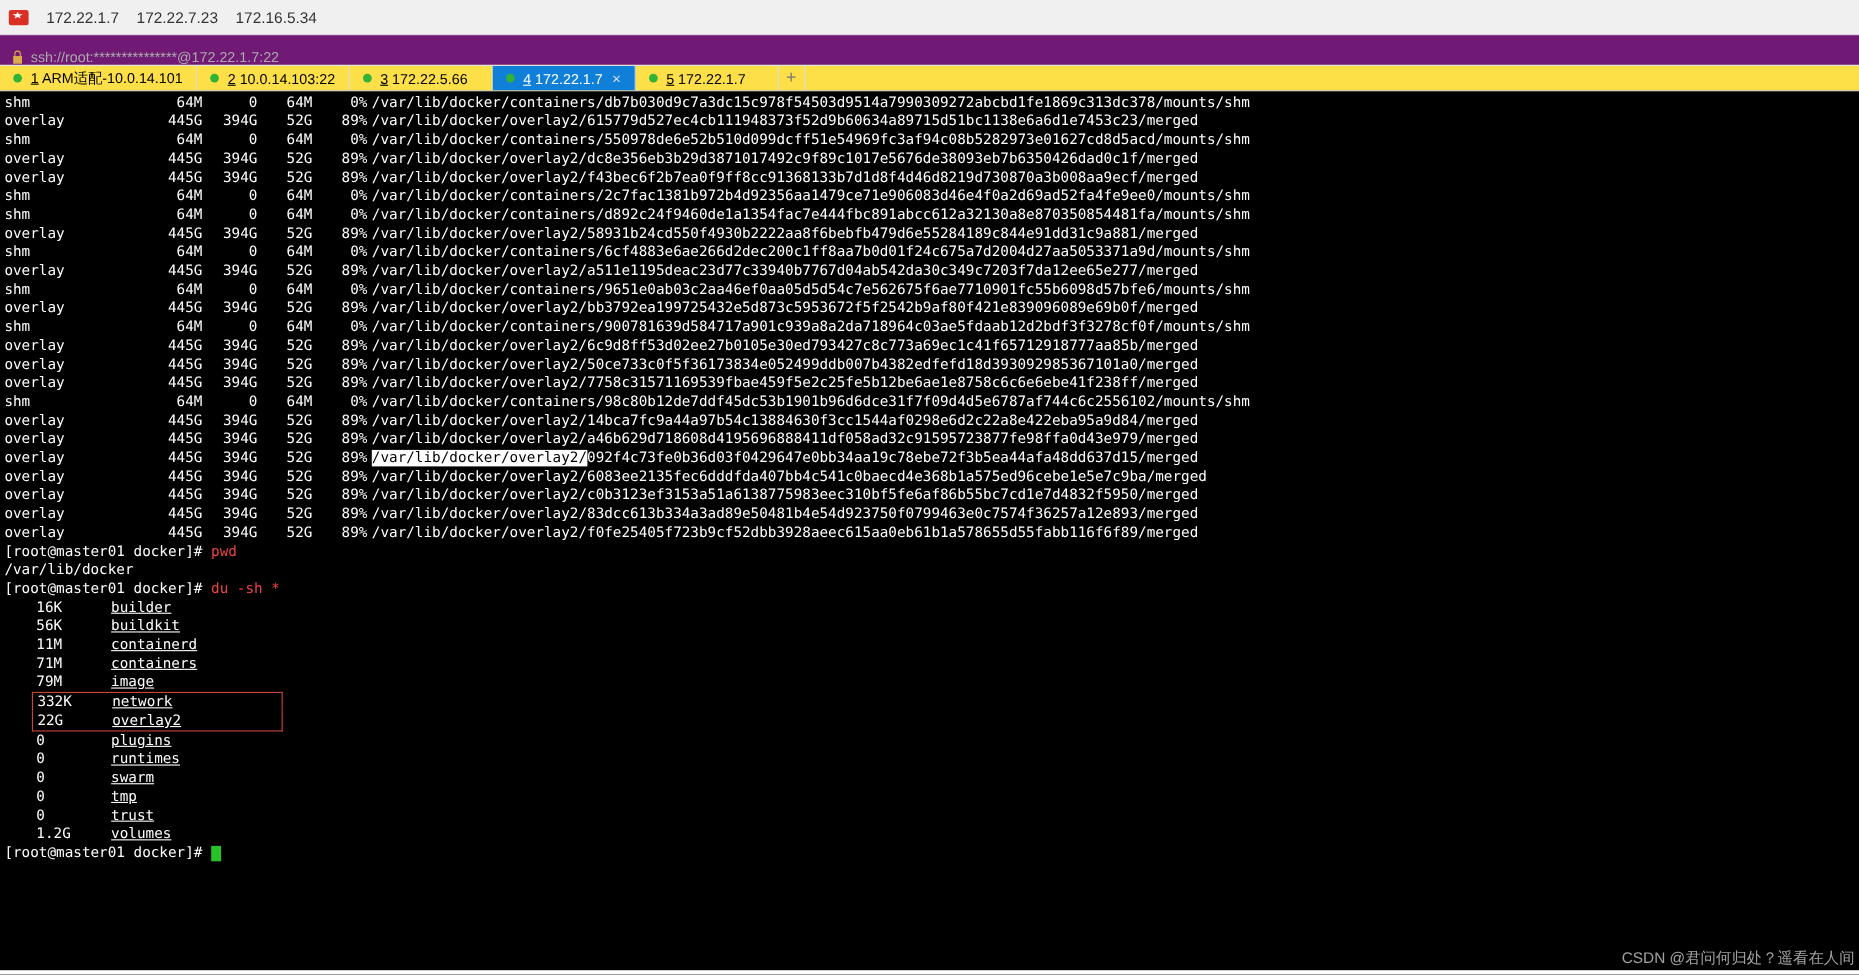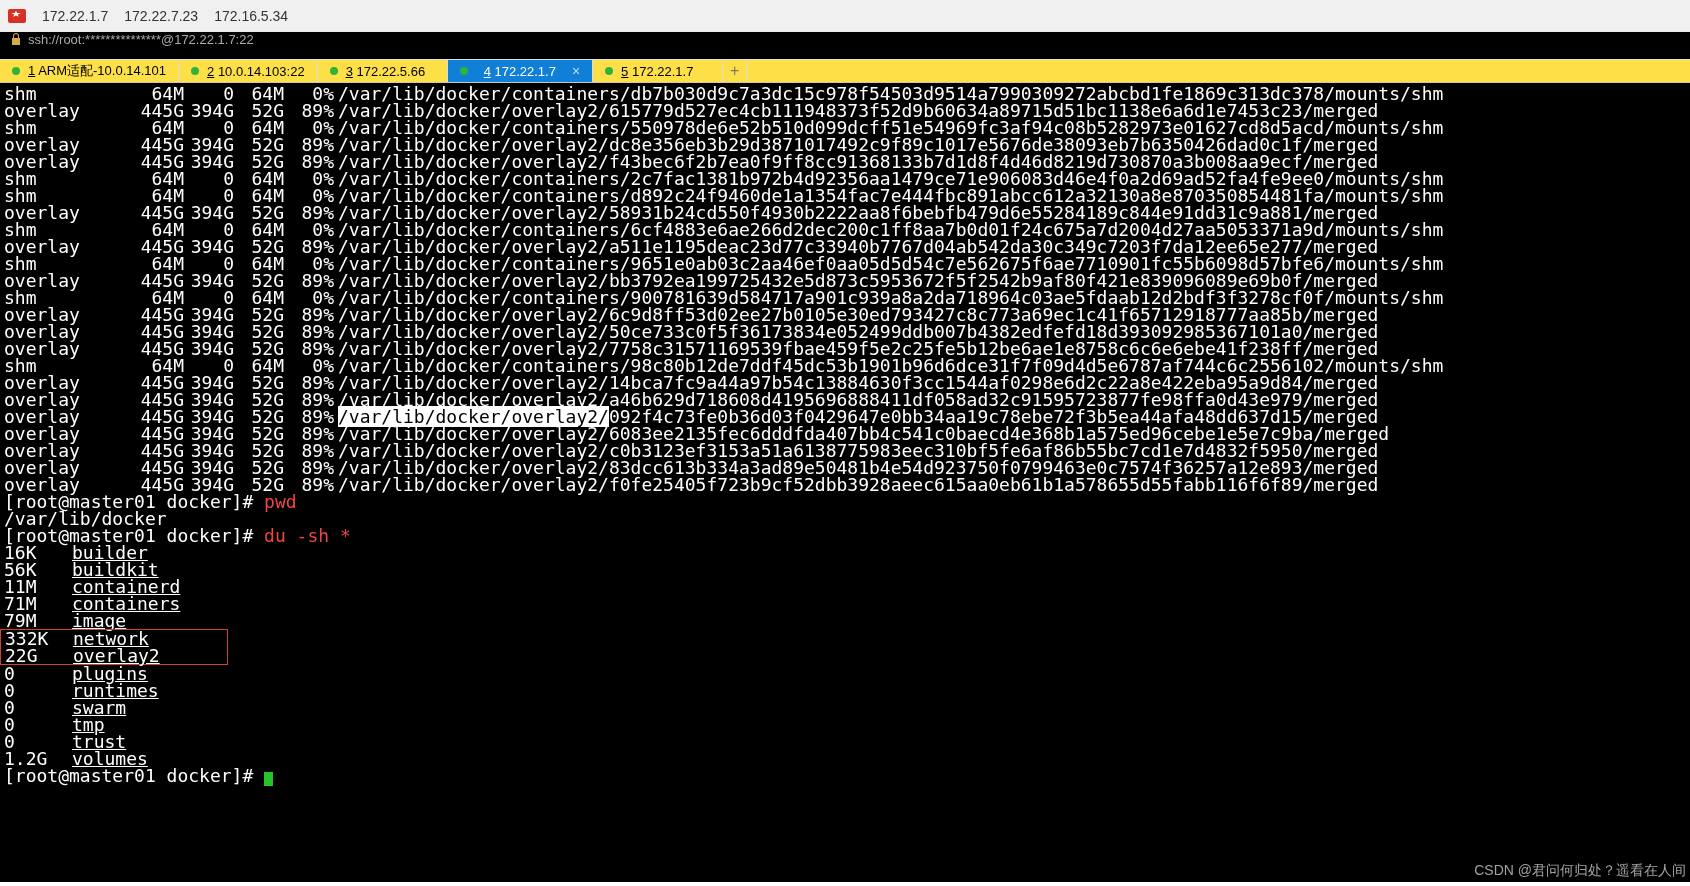--- a/index.html
+++ b/index.html
@@ -3,49 +3,49 @@
 <meta charset="utf-8">
 <style>
   * { box-sizing: border-box; margin: 0; padding: 0; }
   body { font-family: Arial, sans-serif; background: #fff; width: 1690px; height: 886px; overflow: hidden; position: relative; }
   
   .titlebar { height: 31px; background: #f0f0f0; display: flex; align-items: center; padding: 0 8px; gap: 16px; }
   .flag-icon { width: 18px; height: 14px; background: #d93025; position: relative; border-radius: 2px; }
   .flag-icon::after { content: ''; position: absolute; left: 3px; top: 2px; width: 10px; height: 7px; background: #fff; clip-path: polygon(50% 0, 61% 35%, 98% 35%, 68% 57%, 79% 91%, 50% 70%, 21% 91%, 32% 57%, 2% 35%, 39% 35%); }
   .titlebar-ip { color: #333; font-size: 14px; cursor: default; }
   
-  .sshbar { height: 28px; background: #000000; border-top: 1px solid #e8e8e8; display: flex; align-items: flex-start; padding: 0 10px; gap: 6px; }
+  .sshbar { height: 28px; background: #701a75; border-top: 1px solid #e8e8e8; display: flex; align-items: flex-end; padding: 0 10px; gap: 6px; }
   .lock-icon { width: 12px; height: 14px; position: relative; }
   .lock-icon svg { width: 12px; height: 14px; }
   .sshbar-text { color: #aaa; font-size: 13px; cursor: default; }
   
   .tabbar { height: 24px; background: #fde047; border-top: 1px solid #e0e0e0; border-bottom: 1px solid #c8c8c8; display: flex; }
   .tab { display: flex; align-items: center; padding: 0 12px; gap: 8px; border-right: 1px solid #ddd; font-size: 13px; min-width: 130px; cursor: pointer; position: relative; }
-  .tab.active { background: #0f7fd8; color: #fff; gap: 16px; }
+  .tab.active { background: #0f7fd8; color: #fff; }
   .tab .dot { width: 8px; height: 8px; border-radius: 50%; background: #31b33a; }
   .tab .label { flex: 1; }
   .tab .label .u { text-decoration: underline; }
   .tab .close { font-size: 14px; color: #888; cursor: pointer; }
   .tab.active .close { color: #cde; }
   .tab-add { width: 24px; display: flex; align-items: center; justify-content: center; color: #777; font-size: 16px; cursor: pointer; border-right: 1px solid #ddd; }
   
-  .terminal { background: #000; color: #fff; font-family: "DejaVu Sans Mono","Consolas",monospace; font-size: 18px; line-height: 17px; padding: 2px 4px 6px 4px; white-space: pre; height: calc(886px - 31px - 28px - 28px); overflow: hidden; position: relative; }
+  .terminal { background: #000; color: #fff; font-family: "DejaVu Sans Mono","Consolas",monospace; font-size: 13px; line-height: 17px; padding: 2px 4px 6px 4px; white-space: pre; height: calc(886px - 31px - 28px - 28px); overflow: hidden; position: relative; }
   .row { display: flex; }
   .c-fs { width: 62px; display: inline-block; }
   .c-size { width: 118px; display: inline-block; text-align: right; }
   .c-used { width: 50px; display: inline-block; text-align: right; }
   .c-avail { width: 50px; display: inline-block; text-align: right; }
   .c-pct { width: 50px; display: inline-block; text-align: right; }
   .c-mnt { padding-left: 4px; }
   .hl { background: #fff; color: #000; }
   .prompt-line { color: #fff; }
   .cmd { color: #ef4444; }
   .cursor { display: inline-block; width: 9px; height: 14px; background: #28c328; vertical-align: text-bottom; }
   
-  .du-row { display: flex; }
+  .du-row { display: flex; margin-left: 29px; }
   .du-size { width: 68px; display: inline-block; }
   .du-name { display: inline-block; text-decoration: underline; }
   .redbox { display: inline-block; border: 1px solid #c43; padding: 0 4px; margin-left: -4px; }
   
   .watermark { position: absolute; right: 4px; bottom: 6px; color: rgba(190,190,190,0.85); font-size: 14px; font-family: Arial, sans-serif; pointer-events: none; }
 </style>
 </head>
 <body>
 
 <div class="titlebar">

